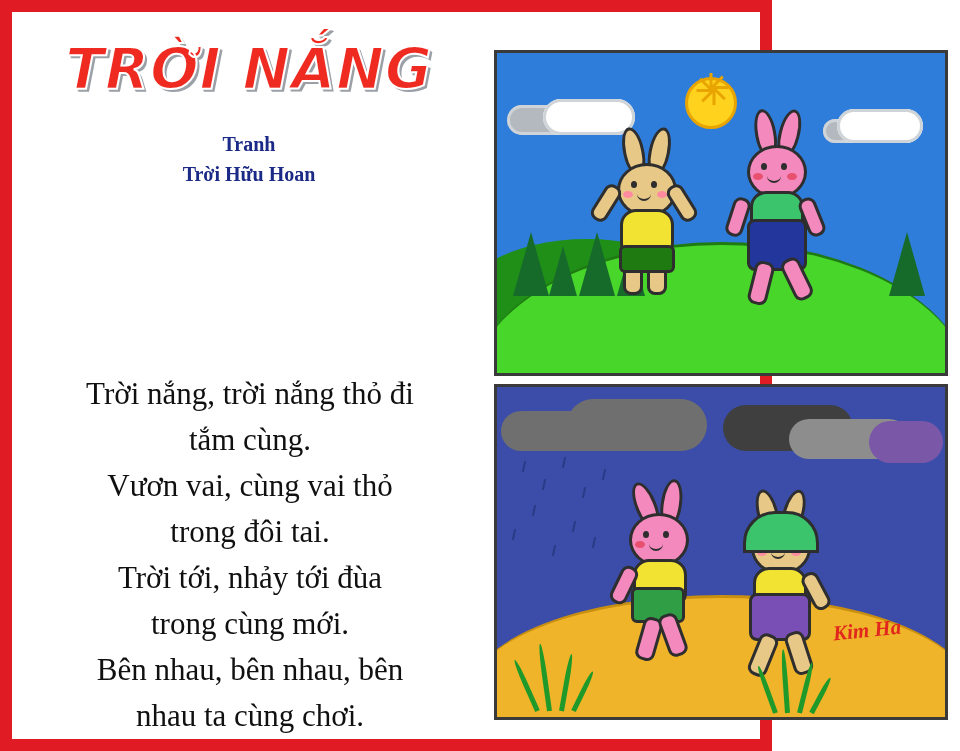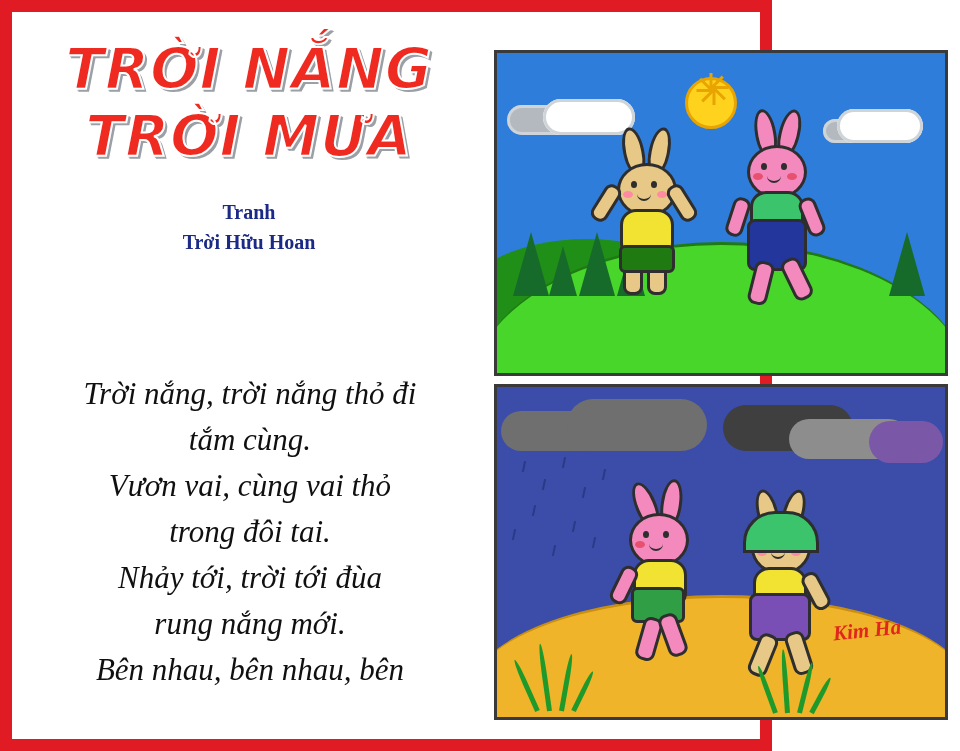--- a/index.html
+++ b/index.html
@@ -63,21 +63,20 @@
   .lyrics {
     position: absolute;
     left: 10px;
     top: 360px;
     width: 456px;
     text-align: center;
     font-family: "Liberation Serif", serif;
     font-size: 31px;
     color: #101010;
     line-height: 1.42;
-    font-style: italic;
   }
   .lyrics p {
     margin: 0 0 2px 0;
   }
 
   
   .art {
     position: absolute;
     border: 3px solid #3a3a3a;
     overflow: hidden;
@@ -184,35 +183,35 @@
   }
 </style>
 </head>
 <body>
 
 <div class="page">
   <div class="inner">
 
     <div class="title-block">
       <div class="title-line">TRỜI NẮNG</div>
-      <div class="title-line">TRỜI MƯA</div>
       <div class="credit">
         <div>Tranh</div>
         <div>Trời Hữu Hoan</div>
       </div>
     </div>
 
     <div class="lyrics">
       <p>Trời nắng, trời nắng thỏ đi</p>
       <p>tắm cùng.</p>
       <p>Vươn vai, cùng vai thỏ</p>
       <p>trong đôi tai.</p>
-      <p>Nhảy tới, trời tới đùa</p>
-      <p>rung nắng mới.</p>
+      <p>Trời tới, nhảy tới đùa</p>
+      <p>trong cùng mới.</p>
       <p>Bên nhau, bên nhau, bên</p>
+      <p>nhau ta cùng chơi.</p>
     </div>
 
     <div class="art art-sunny">
       <div class="sky-day"></div>
 
       <div class="sun" style="left:188px; top:24px;">
         <div class="ray" style="transform:rotate(0deg) translate(-50%,-30px);"></div>
         <div class="ray" style="transform:rotate(45deg) translate(-50%,-30px);"></div>
         <div class="ray" style="transform:rotate(90deg) translate(-50%,-30px);"></div>
         <div class="ray" style="transform:rotate(135deg) translate(-50%,-30px);"></div>

